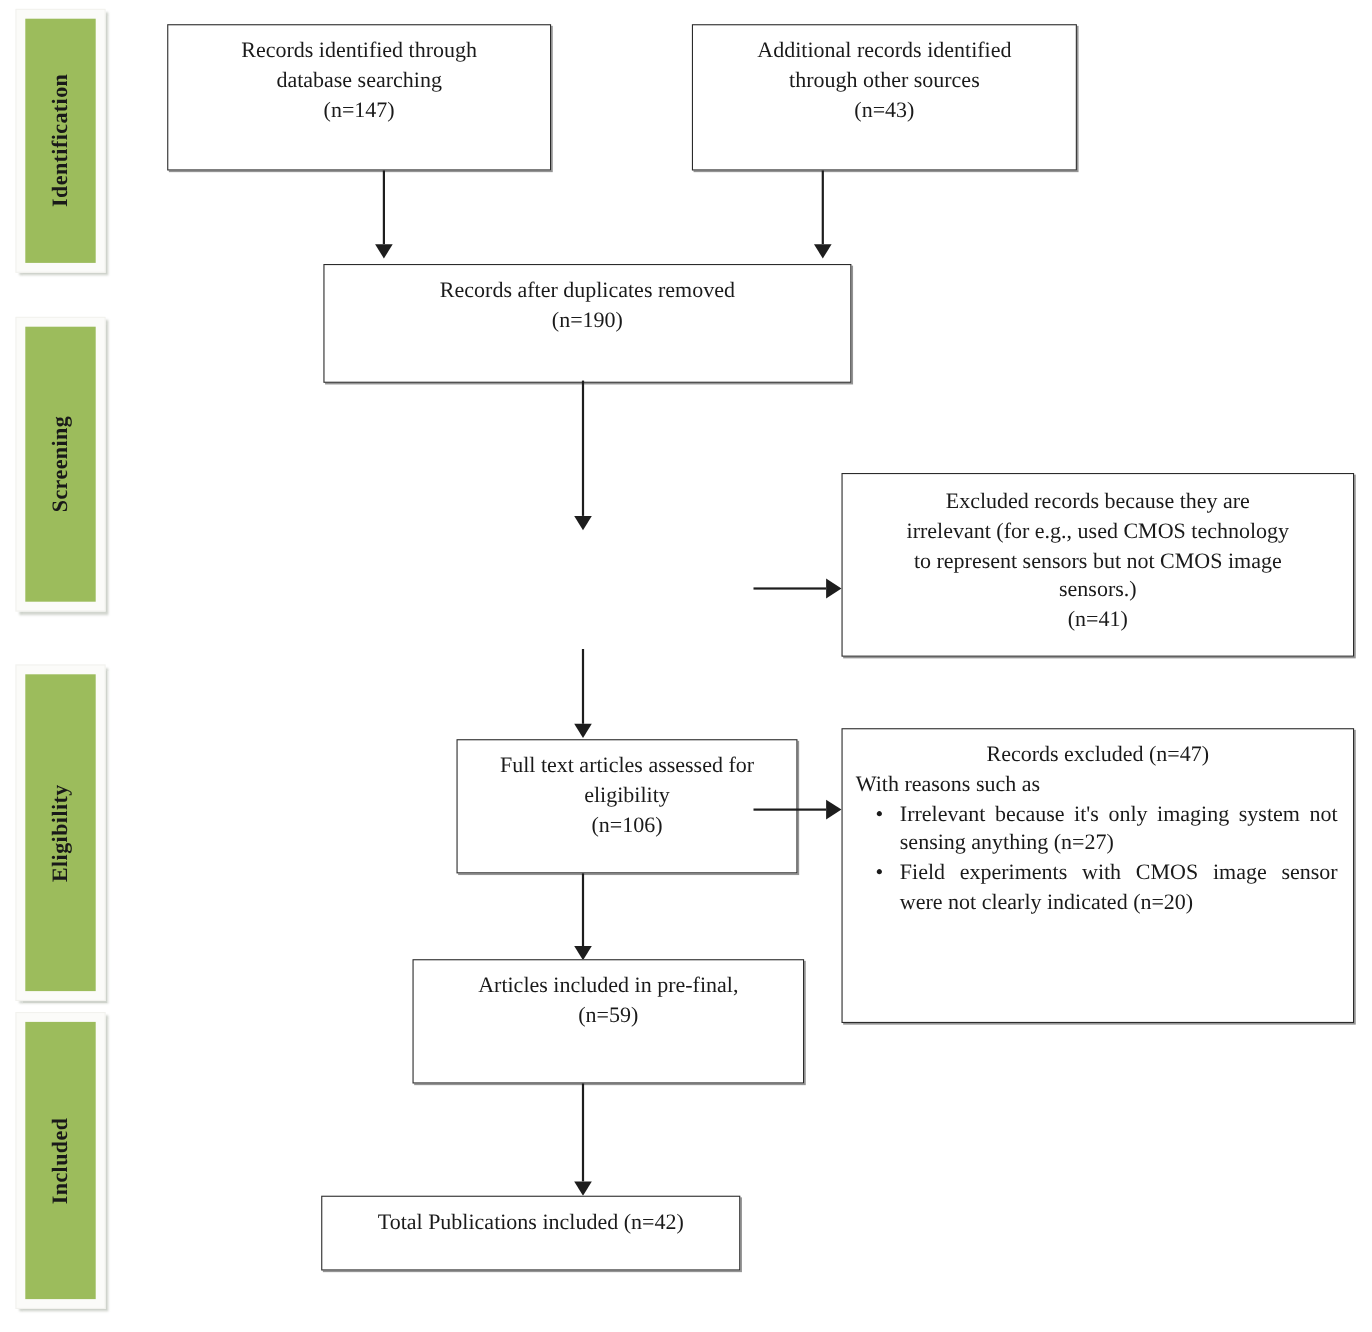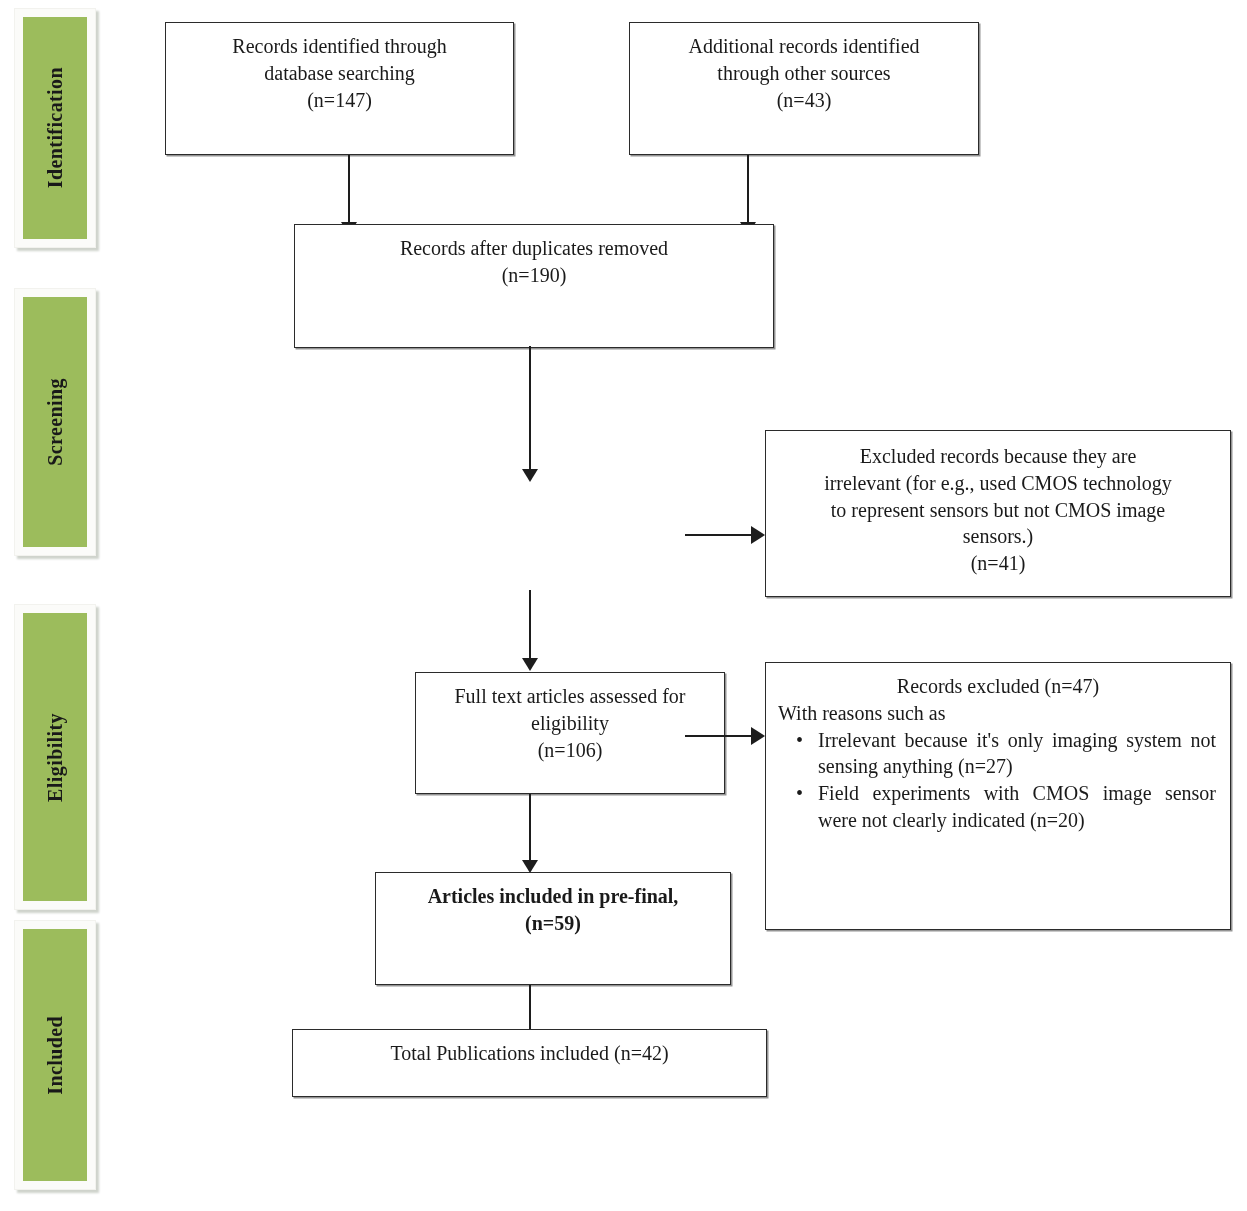--- a/index.html
+++ b/index.html
@@ -154,21 +154,21 @@
       <span class="stage-label">Eligibility</span>
     </div>
   </div>
 
   <div class="stage-bar" style="left:14px; top:920px; width:82px; height:270px;">
     <div class="fill">
       <span class="stage-label">Included</span>
     </div>
   </div>
 
-  <div class="flow-box" style="left:165px; top:22px; width:349px; height:133px;">
+  <div class="flow-box" style="left:152px; top:22px; width:349px; height:133px;">
     <div class="box-text">
       <div>Records identified through</div>
       <div>database searching</div>
       <div>(n=147)</div>
     </div>
   </div>
 
   <div class="flow-box" style="left:589px; top:22px; width:350px; height:133px;margin-left:40px;">
     <div class="box-text">
       <div>Additional records identified</div>
@@ -176,21 +176,21 @@
       <div>(n=43)</div>
     </div>
   </div>
 
   <div class="vline" style="left:348px; top:155px; height:67px;"></div>
   <div class="arrow-down" style="left:341px; top:222px;"></div>
 
   <div class="vline" style="left:747px; top:155px; height:67px;"></div>
   <div class="arrow-down" style="left:740px; top:222px;"></div>
 
-  <div class="flow-box" style="left:294px; top:224px; width:480px; height:124px;">
+  <div class="flow-box" style="left:294px; top:240px; width:480px; height:108px;">
     <div class="box-text">
       <div>Records after duplicates removed</div>
       <div>(n=190)</div>
     </div>
   </div>
 
   <div class="vline" style="left:529px; top:346px; height:123px;"></div>
   <div class="arrow-down" style="left:522px; top:469px;"></div>
 
 
@@ -234,29 +234,29 @@
       </ul>
     </div>
   </div>
 
   <div class="hline" style="left:685px; top:735px; width:66px;"></div>
   <div class="arrow-right" style="left:751px; top:727px;"></div>
 
   <div class="vline" style="left:529px; top:794px; height:66px;"></div>
   <div class="arrow-down" style="left:522px; top:860px;"></div>
 
-  <div class="flow-box" style="left:375px; top:872px; width:356px; height:113px;font-weight:bold;">
+  <div class="flow-box" style="left:375px; top:872px; width:356px; height:113px;">
     <div class="box-text">
       <div>Articles included in pre-final,</div>
       <div>(n=59)</div>
     </div>
   </div>
 
   <div class="vline" style="left:529px; top:985px; height:89px;"></div>
   <div class="arrow-down" style="left:522px; top:1074px;"></div>
 
-  <div class="flow-box" style="left:292px; top:1029px; width:475px; height:68px;">
+  <div class="flow-box" style="left:292px; top:1087px; width:381px; height:68px;">
     <div class="box-text">
       <div>Total Publications included (n=42)</div>
     </div>
   </div>
 
 </div>
 
 </body></html>

